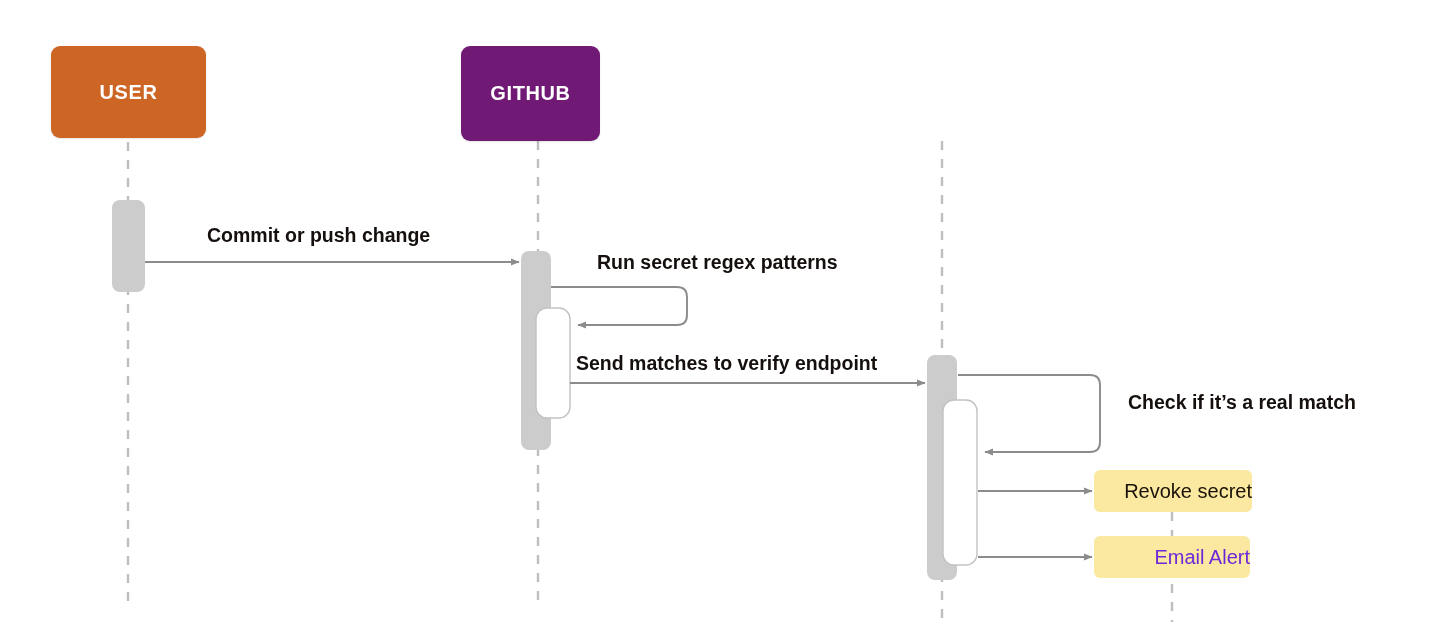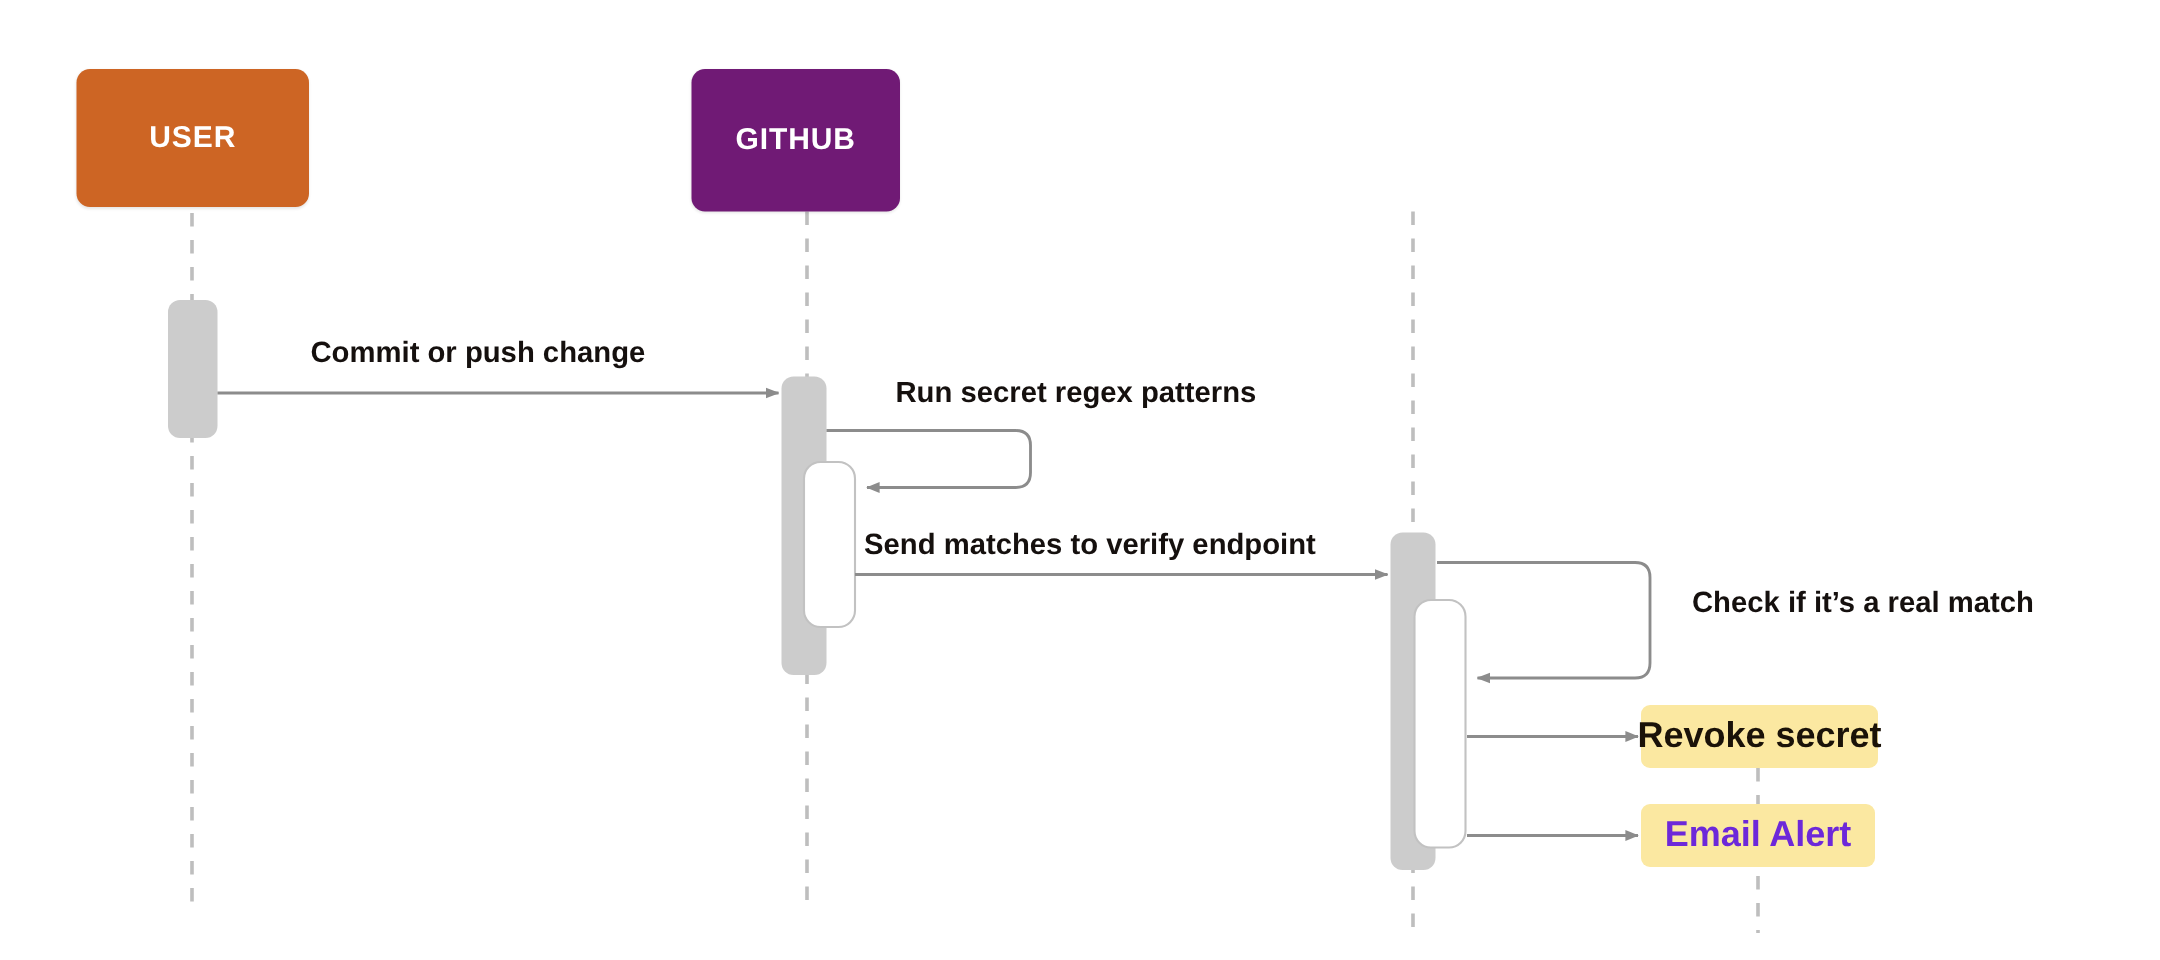--- a/index.html
+++ b/index.html
@@ -49,24 +49,24 @@
     font-weight: bold;
     color: #15100e;
     white-space: nowrap;
     line-height: 1;
   }
   
   .note-box {
     position: absolute;
     display: flex;
     align-items: center;
-    justify-content: center;
+    justify-content: flex-end;
     border-radius: 6px;
-    font-size: 24px;
-    font-weight: bold;
+    font-size: 20px;
+    font-weight: normal;
     white-space: nowrap;
   }
 </style>
 </head>
 <body>
 
 <div id="canvas">
 
   <svg class="layer" viewBox="0 0 1440 640" xmlns="http://www.w3.org/2000/svg">
     <defs>

